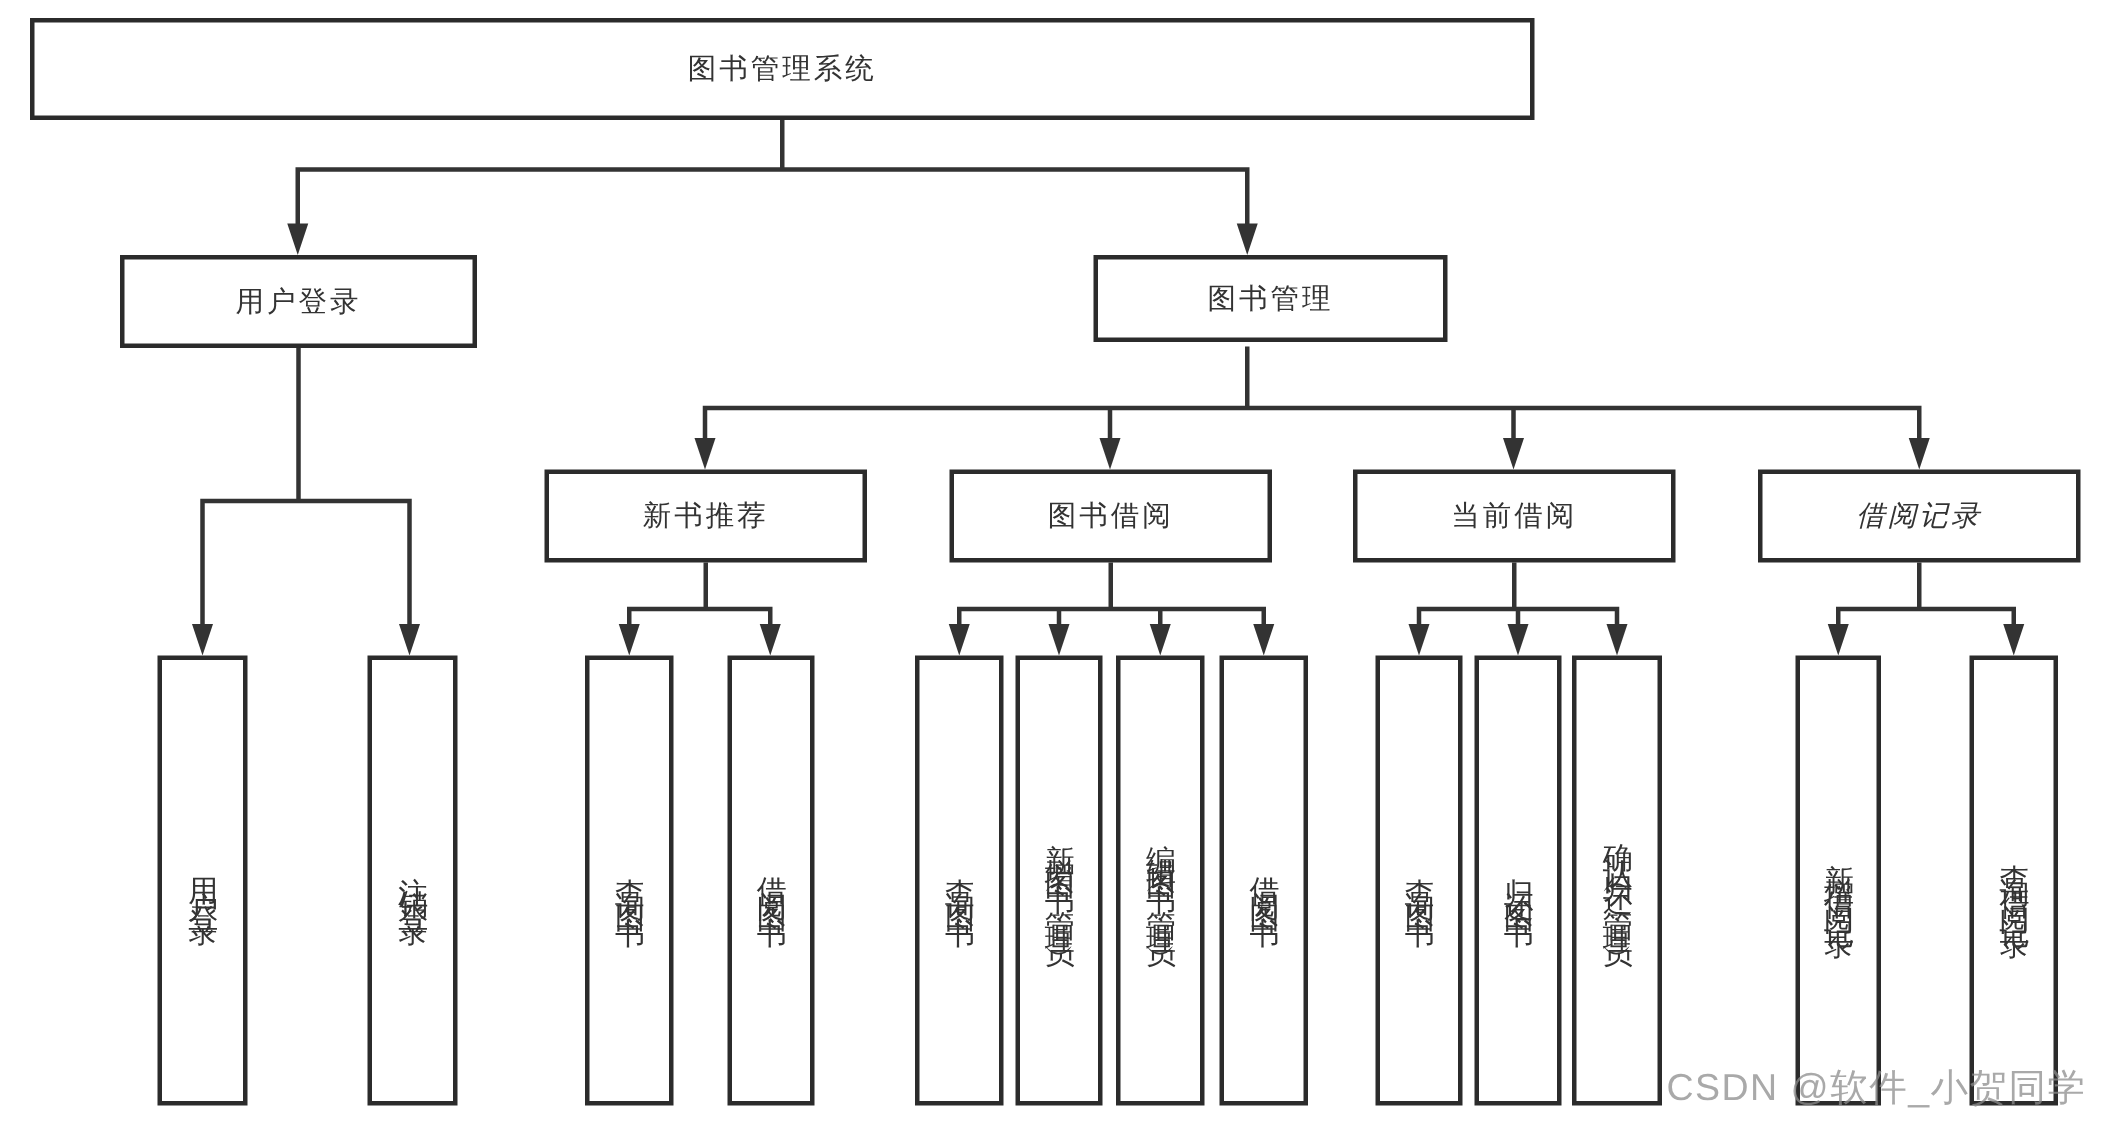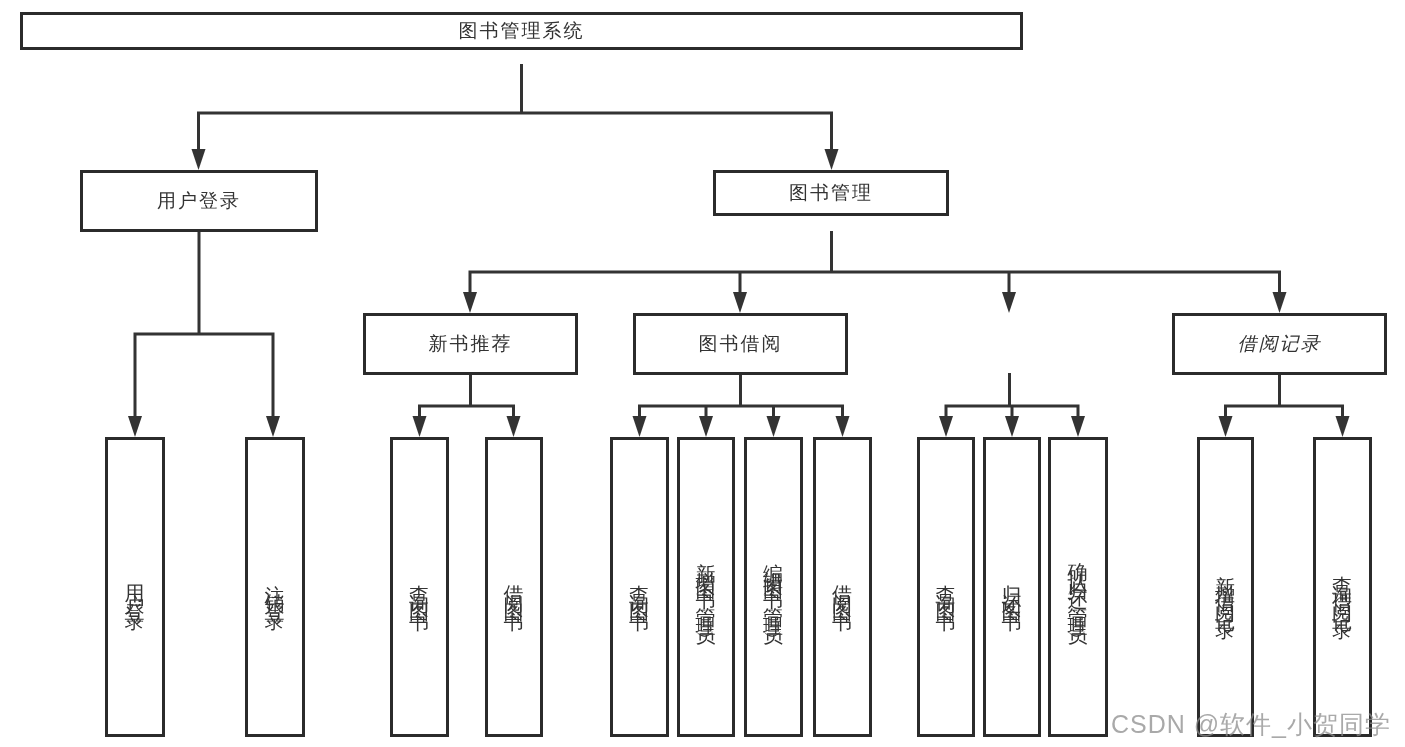--- a/index.html
+++ b/index.html
@@ -96,27 +96,28 @@
 
       <polygon points="939,416 953,416 946,437"></polygon>
       <polygon points="1005,416 1019,416 1012,437"></polygon>
       <polygon points="1071,416 1085,416 1078,437"></polygon>
 
       <polygon points="1218.5,416 1232.5,416 1225.5,437"></polygon>
       <polygon points="1335.5,416 1349.5,416 1342.5,437"></polygon>
     </g>
   </svg>
 
-  <div class="node hnode" style="left:20px; top:12px; width:1003px; height:38px;">图书管理系统</div>
+  <div class="node hnode" style="left:20px; top:12px; width:1003px; height:68px;">图书管理系统</div>
 
   <div class="node hnode" style="left:80px; top:170px; width:238px; height:62px;">用户登录</div>
-  <div class="node hnode" style="left:713px; top:170px; width:236px; height:46px;">图书管理</div>
+  <div class="node hnode" style="left:729px; top:170px; width:236px; height:58px;">图书管理</div>
 
   <div class="node hnode" style="left:363px; top:313px; width:215px; height:62px;">新书推荐</div>
   <div class="node hnode" style="left:633px; top:313px; width:215px; height:62px;">图书借阅</div>
+  <div class="node hnode" style="left:902px; top:313px; width:215px; height:62px;">当前借阅</div>
   <div class="node hnode" style="left:1172px; top:313px; width:215px; height:62px;font-style:italic;">借阅记录</div>
 
   <div class="node vnode" style="left:105px; top:437px; width:60px; height:300px;">
     <span>用户登录</span>
   </div>
   <div class="node vnode" style="left:245px; top:437px; width:60px; height:300px;">
     <span>注销登录</span>
   </div>
 
   <div class="node vnode" style="left:390px; top:437px; width:59px; height:300px;">

